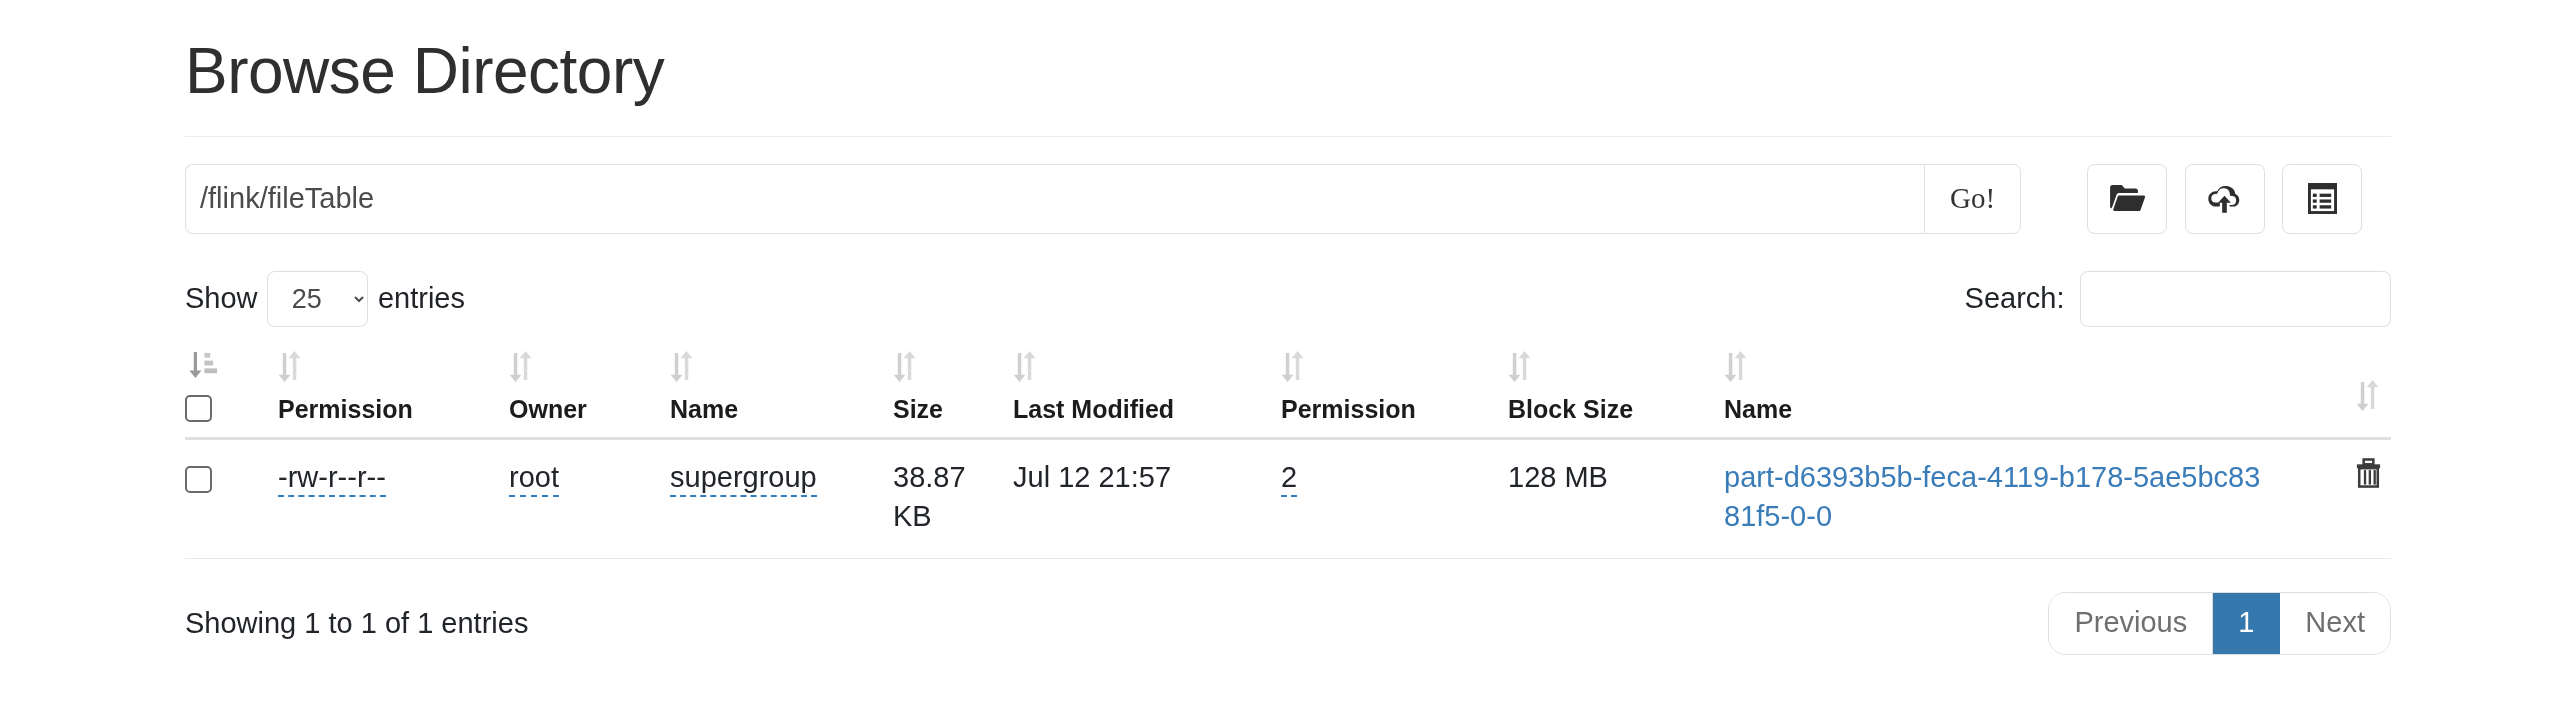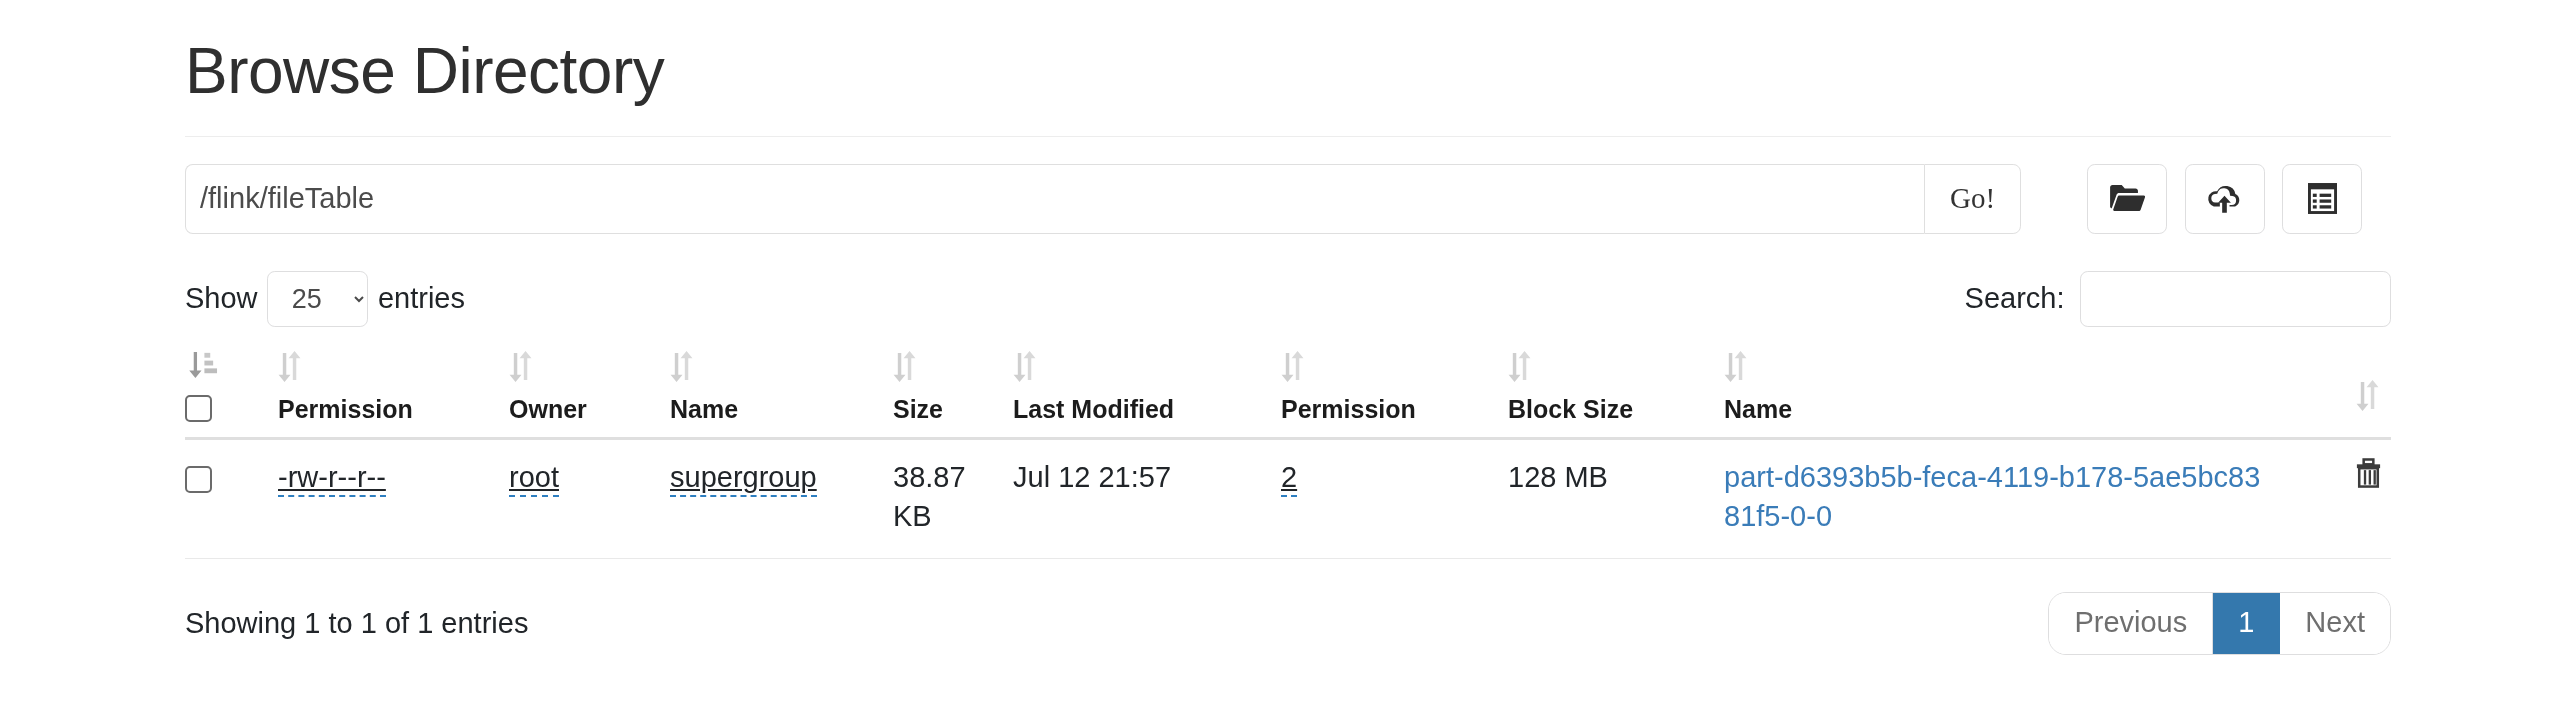--- a/index.html
+++ b/index.html
@@ -200,21 +200,20 @@
     cursor: pointer;
     vertical-align: middle;
   }
   thead .chk { margin-bottom: 1.9px; }
   .editable {
     color: #212529;
     border-bottom: 2.9px dashed #2e7fc1;
     cursor: pointer;
     display: inline;
     padding-bottom: 1.9px;
-    text-decoration: underline;
   }
   .file-link {
     color: #3a7cb8;
     text-decoration: none;
     cursor: pointer;
     word-break: break-all;
   }
   .trash-cell { text-align: right; padding-right: 3.9px; }
   .trash-btn {
     background: none;

